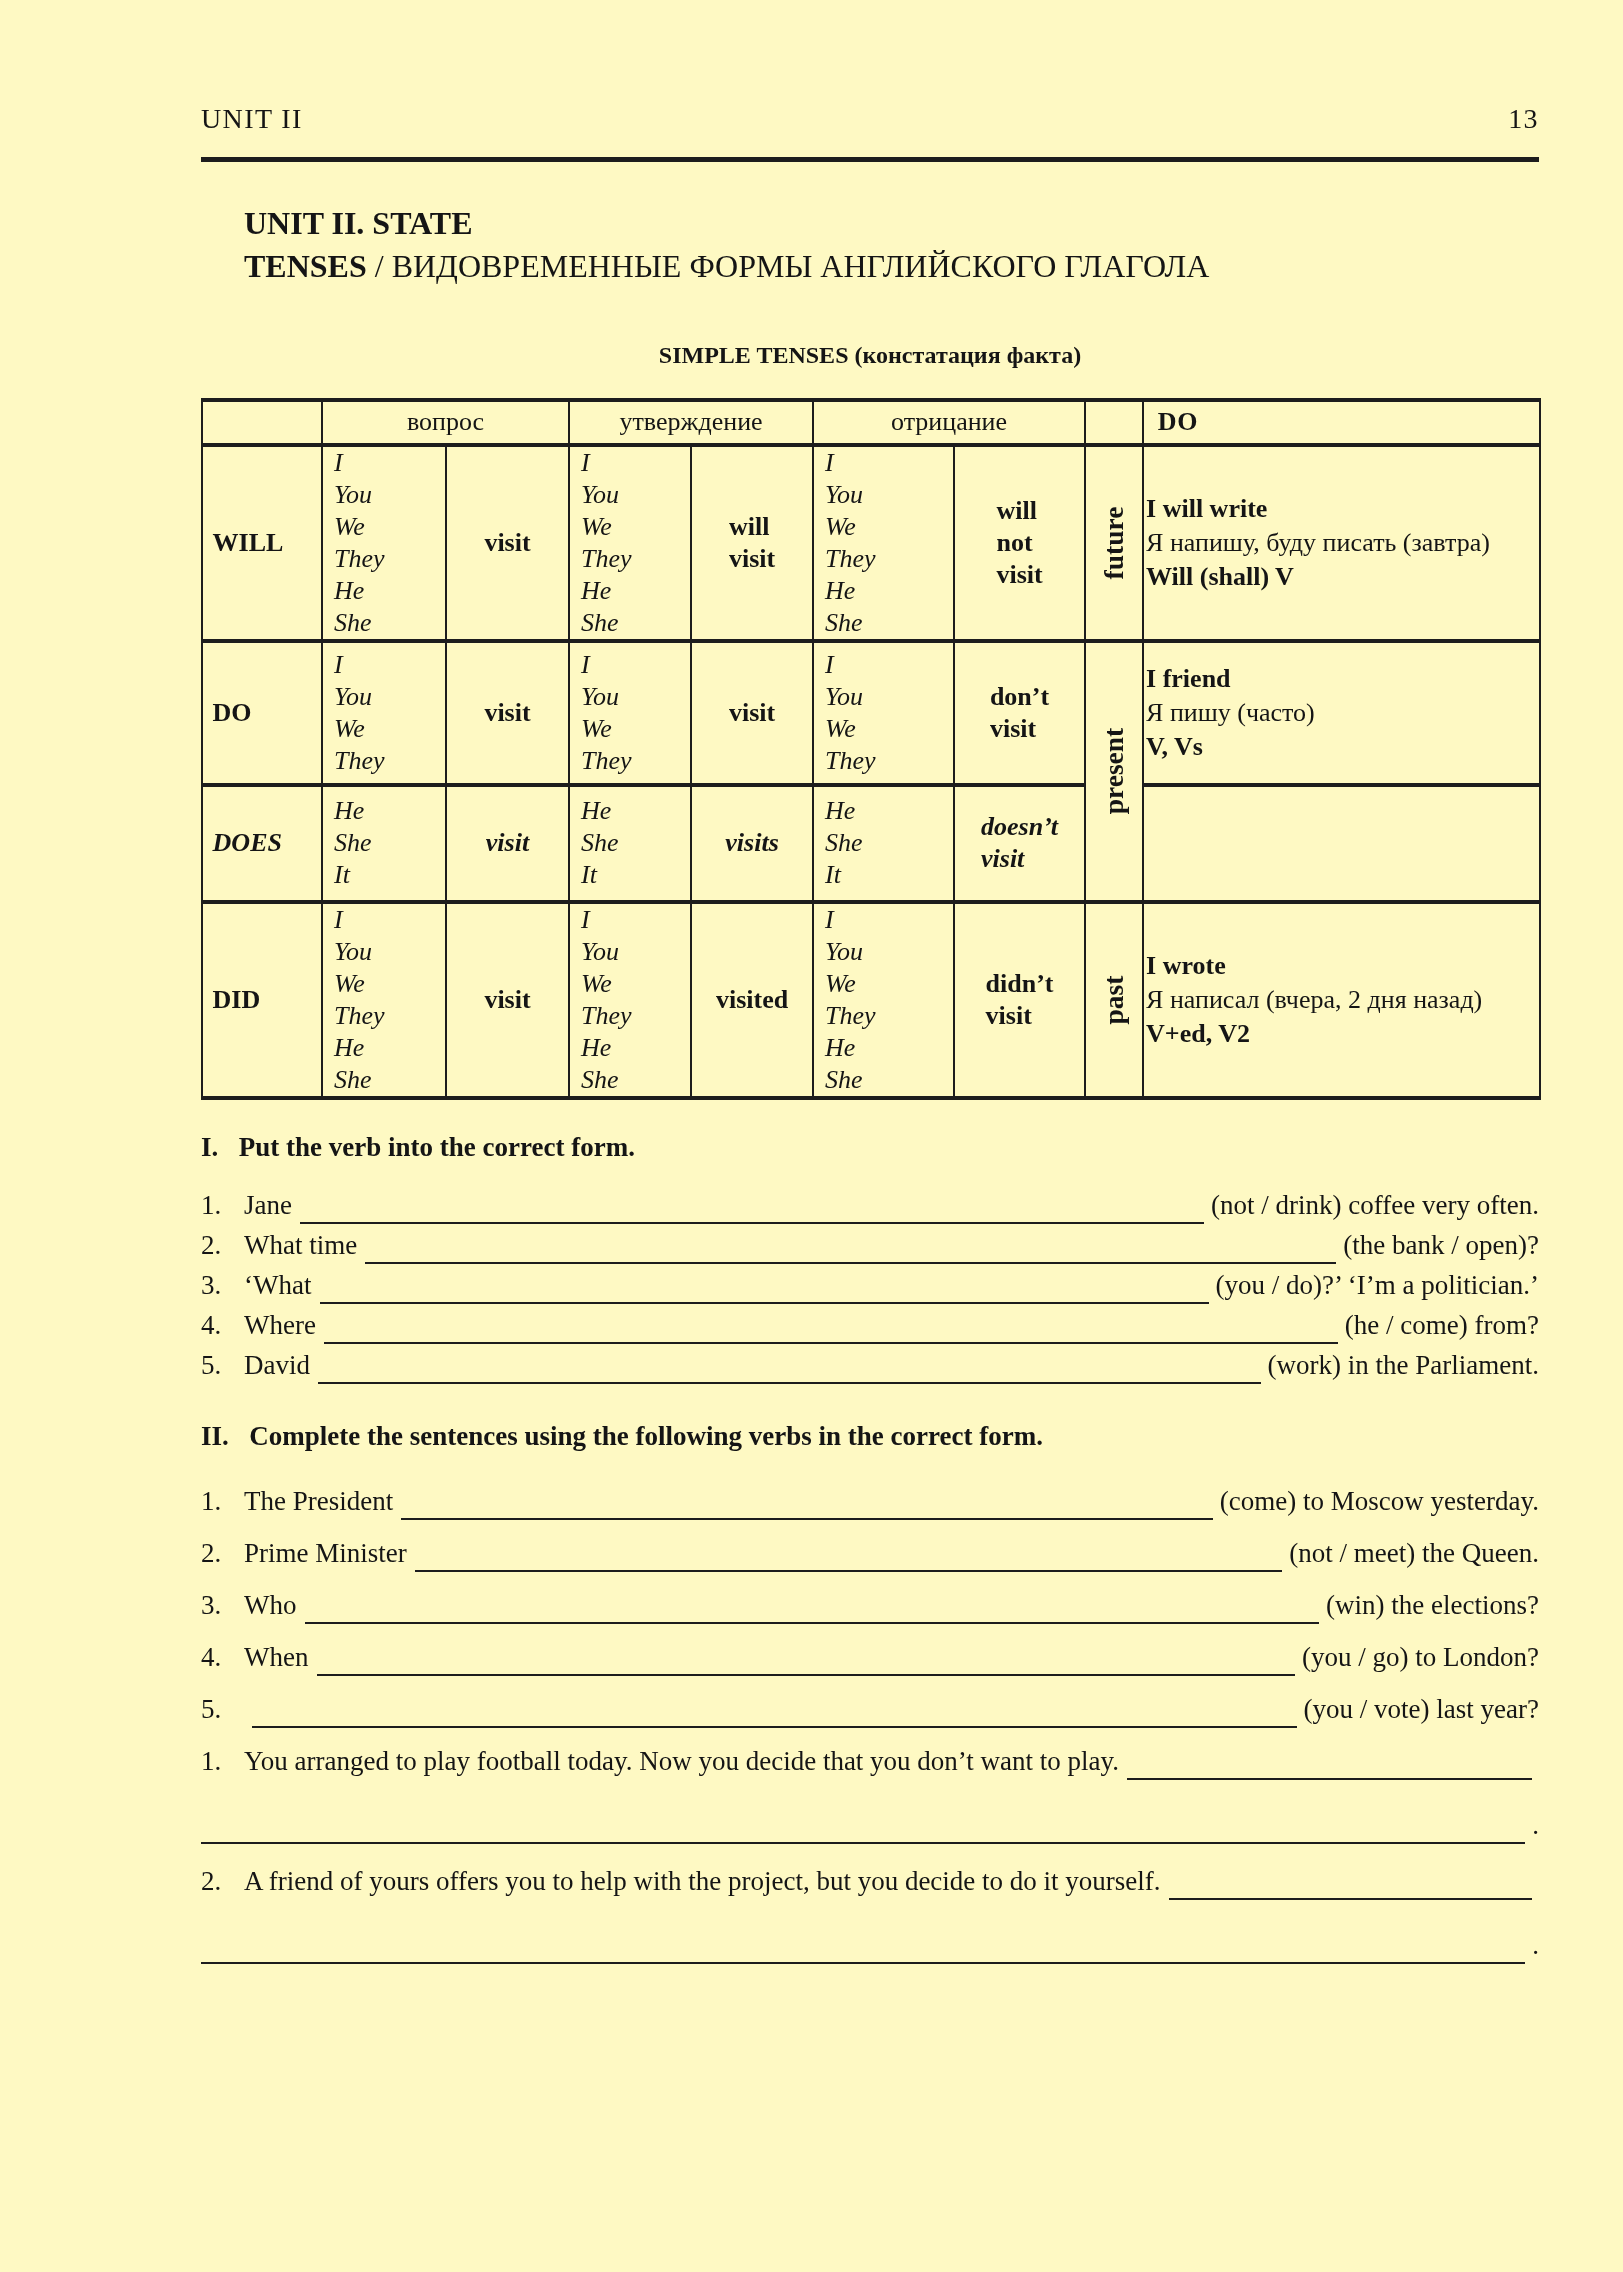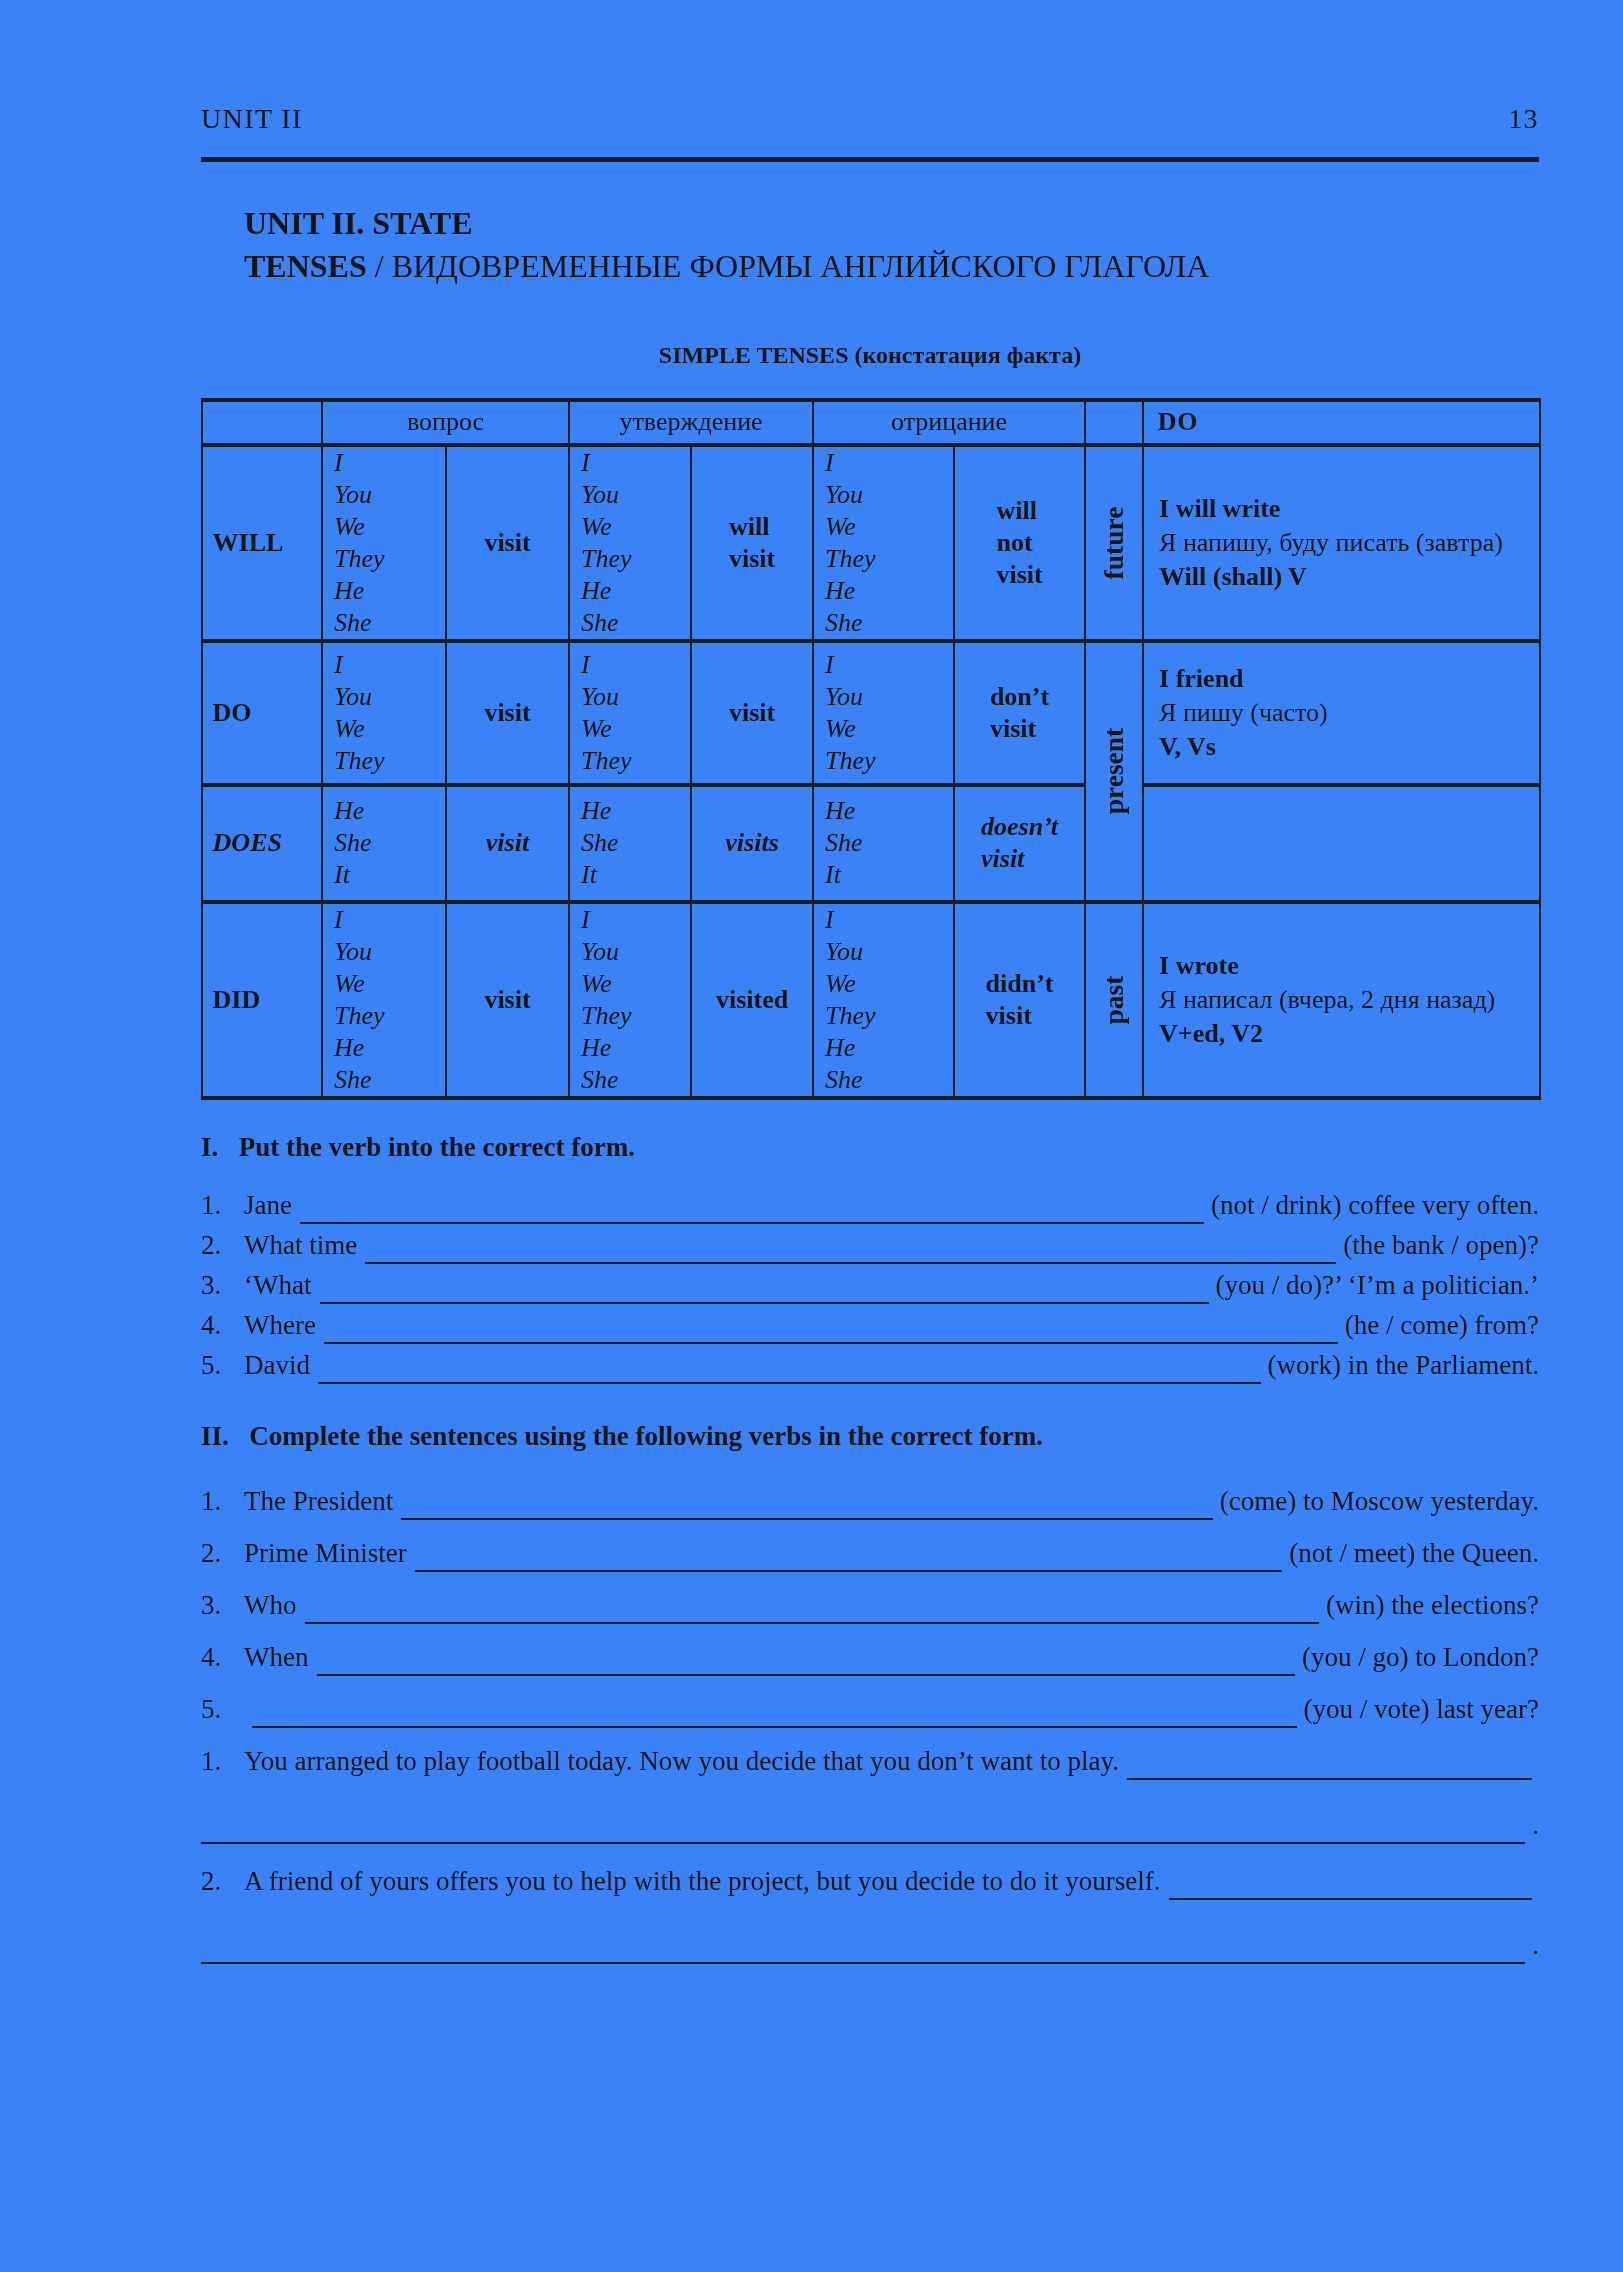--- a/index.html
+++ b/index.html
@@ -1,20 +1,20 @@
 <!DOCTYPE html>
 <html style="font-size:11px"><head>
 <meta charset="utf-8">
 <style>
   * { margin:0; padding:0; box-sizing:border-box; }
   html,body { background:#e8e8e8; }
   .page {
     position:relative;
     width:1623px; height:2273px;
-    background:#3b82f6;
+    background:#fef9c3;
     color:#151515;
     font-family:"Liberation Serif","DejaVu Serif",serif;
     font-size:27px;
     padding:103px 84px 0 201px;
     overflow:hidden;
   }
   .content { width:1338px; }
 
   
   .runhead { display:flex; justify-content:space-between; align-items:baseline; font-size:28px; letter-spacing:1.4px; }
@@ -40,21 +40,21 @@
   td.pron div, td.verb .vb div { line-height:32px; }
   td.verb { text-align:center; font-weight:bold; }
   td.verb .vb { display:inline-block; text-align:left; }
   tr.r-does .rowlab, tr.r-does td.verb { font-style:italic; }
   td.timecell { position:relative; }
   .rot {
     position:absolute; top:50%; left:50%;
     transform:translate(-50%,-50%) rotate(-90deg);
     white-space:nowrap; font-weight:bold; font-size:27.5px;
   }
-  td.note { padding-left:15px; line-height:34px; }
+  td.note { padding-left:2px; line-height:34px; }
   tr.r-will td { height:193px; }
   tr.r-do td { height:144px; }
   tr.r-does td { height:117px; }
   tr.r-did td { height:185px; }
 
   
   .ex-head { font-weight:bold; }
   .ex-head .exnum { margin-right:20.6px; }
   .ex1 .ex-head { margin-top:32px; margin-bottom:27.5px; }
   .ex2 .ex-head { margin-top:40px; margin-bottom:34px; }

